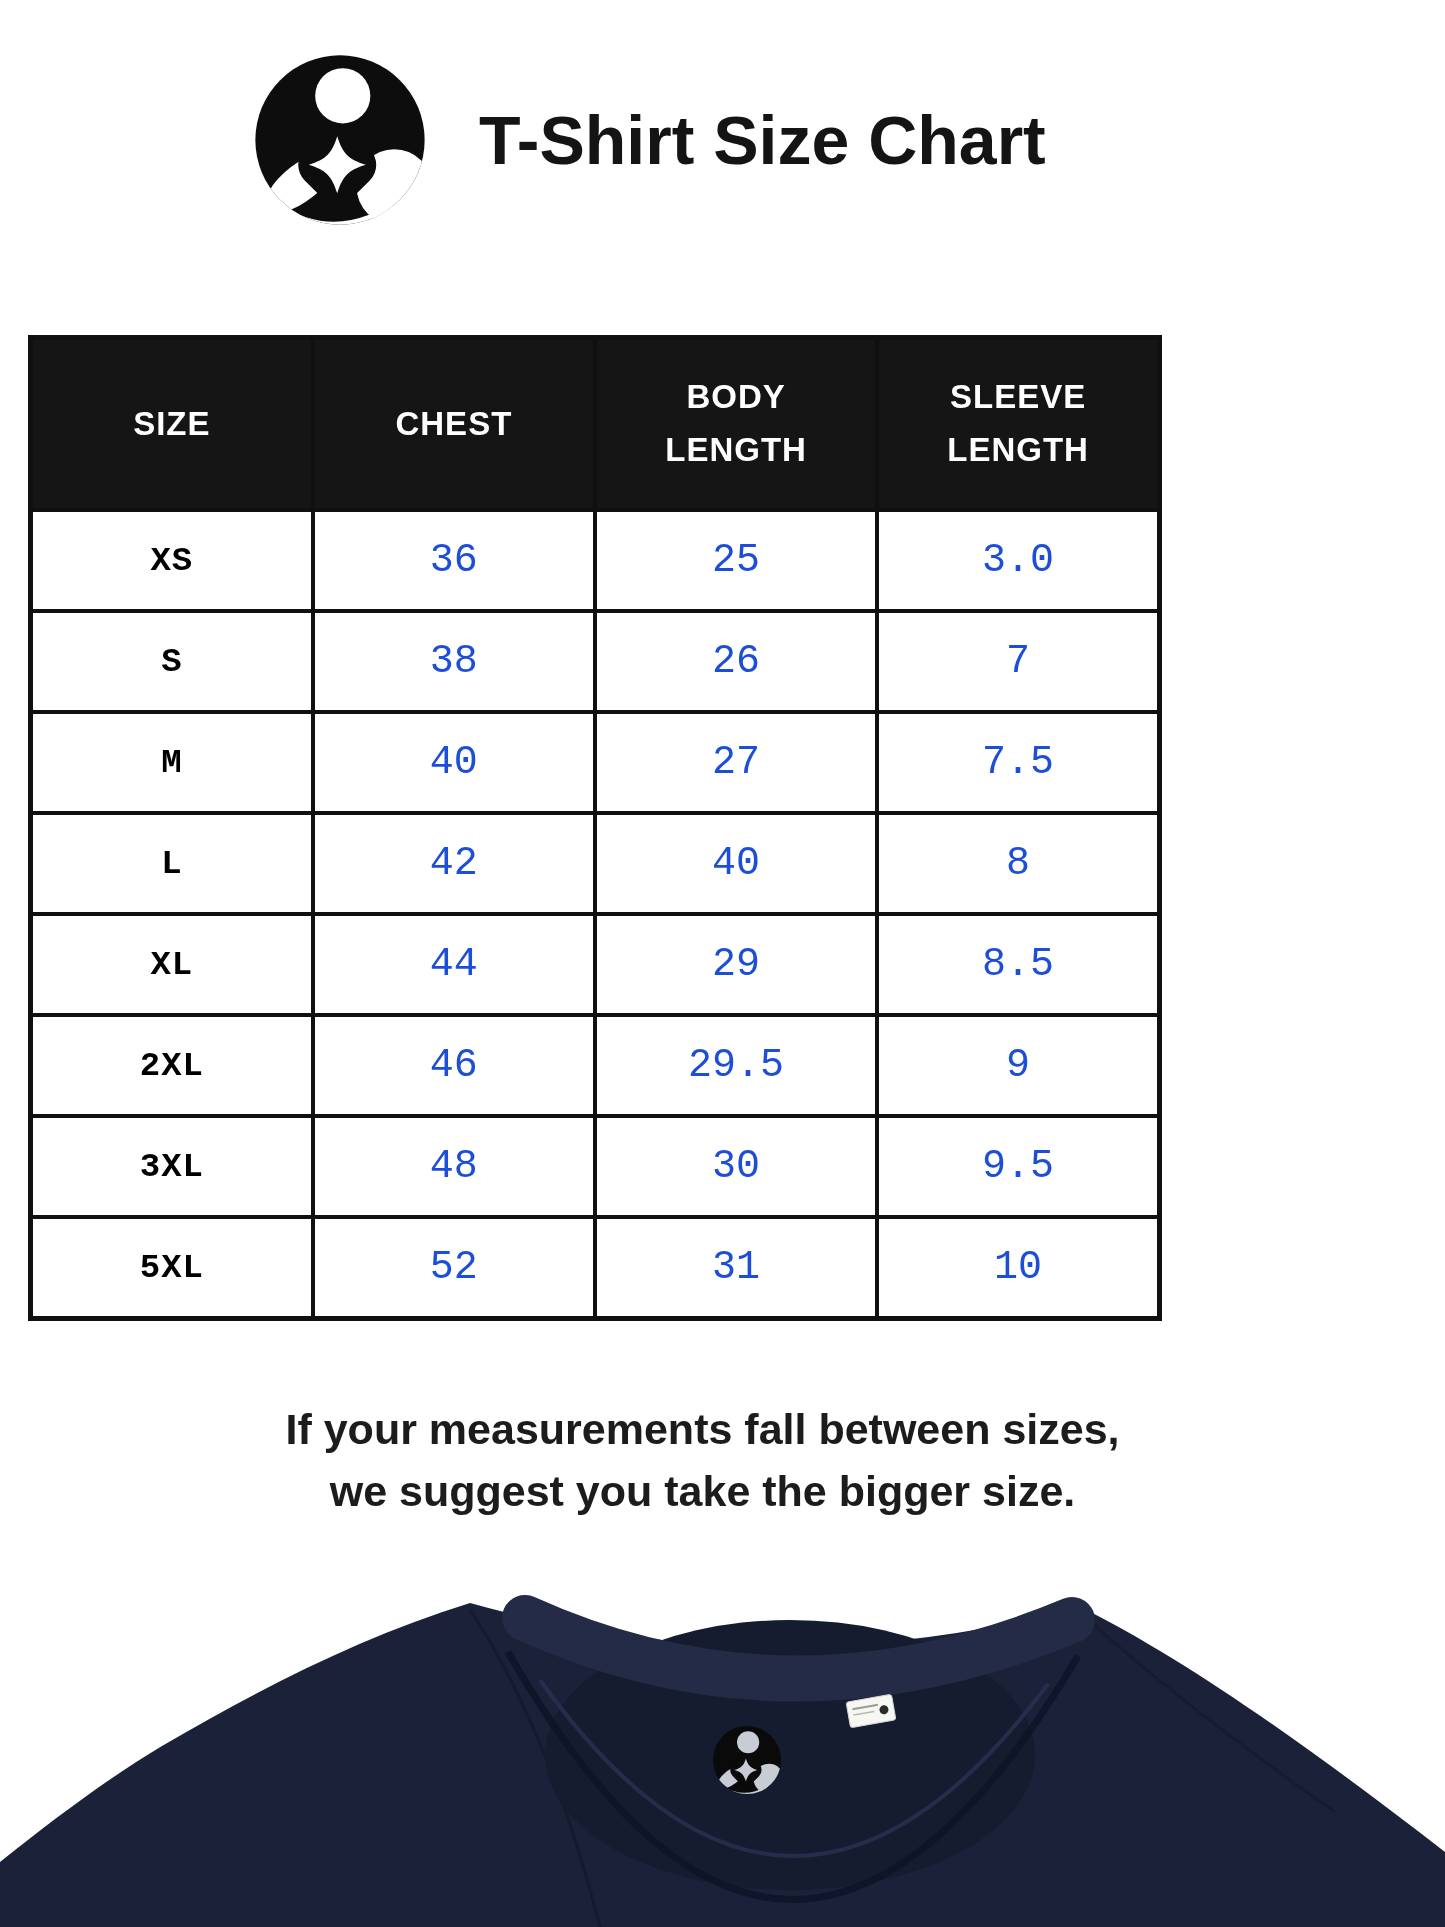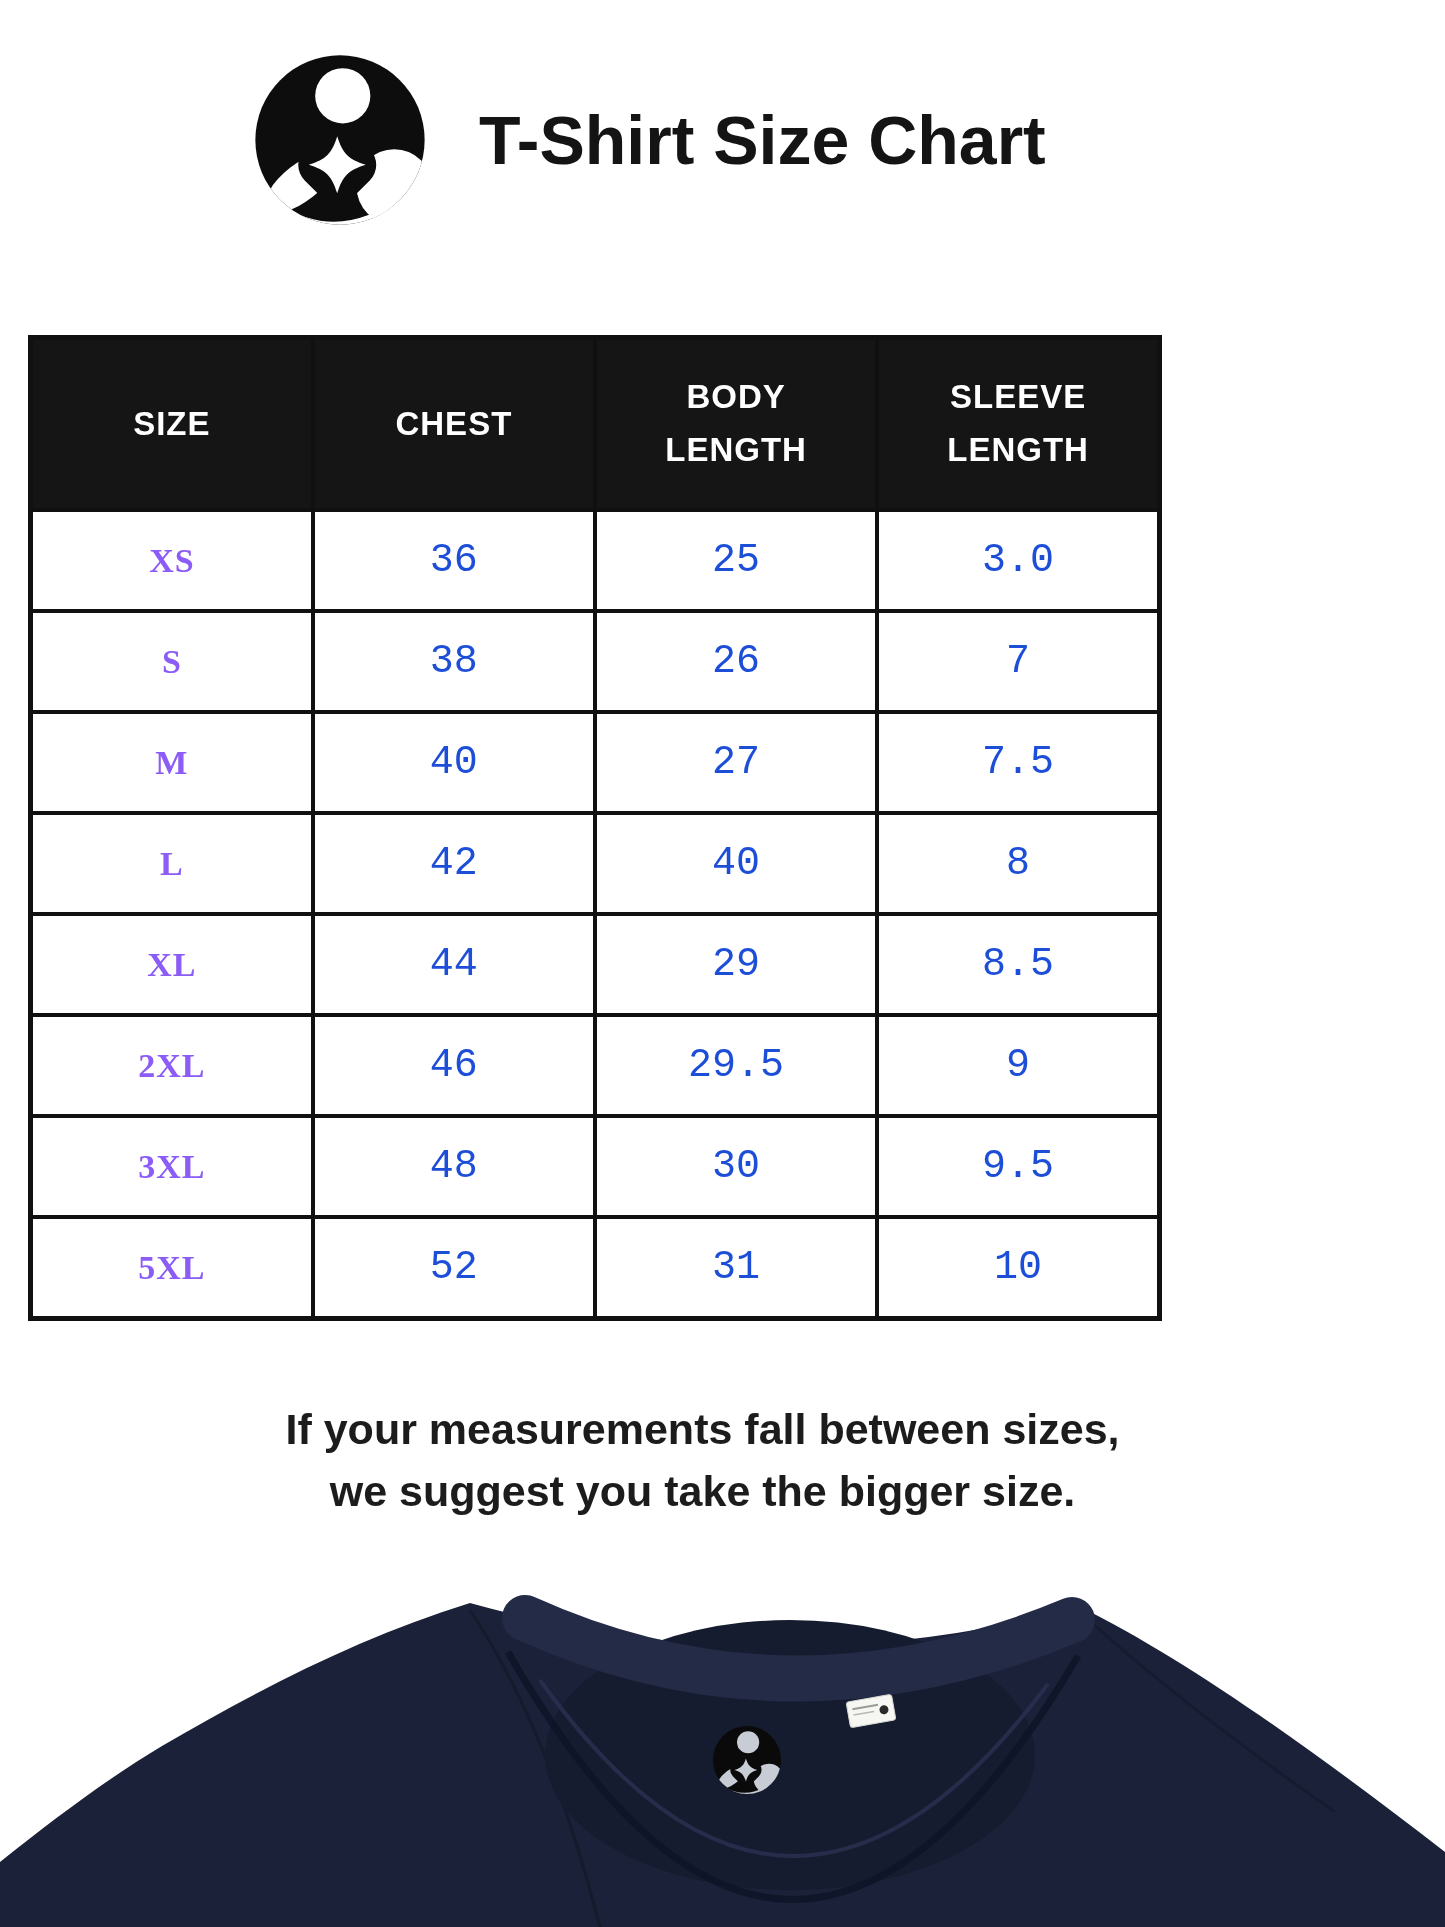--- a/index.html
+++ b/index.html
@@ -34,22 +34,22 @@
     height:168px;background:#151515;color:#ffffff;
     font-size:33px;font-weight:bold;letter-spacing:1px;
     line-height:1.6;white-space:pre-line;
   }
   table.size-chart tbody td{
     height:97px;background:#ffffff;
     font-size:40px;font-weight:normal;color:#1d4ed8;
     font-family:Liberation Mono, monospace;
   }
   table.size-chart tbody td.size-cell{
-    font-family:Liberation Serif, serif;
-    font-size:34px;font-weight:bold;color:#8b5cf6;letter-spacing:1px;
+    font-family:Liberation Mono, monospace;
+    font-size:34px;font-weight:bold;color:#000000;letter-spacing:1px;
   }
   
   .note{
     position:absolute;left:0;top:1398px;width:1405px;
     text-align:center;font-size:43px;font-weight:bold;color:#1c1c1c;
     line-height:62px;
   }
   
   .photo{position:absolute;left:0;top:1560px;}
   .hidden-defs{position:absolute;width:0;height:0;overflow:hidden;}

